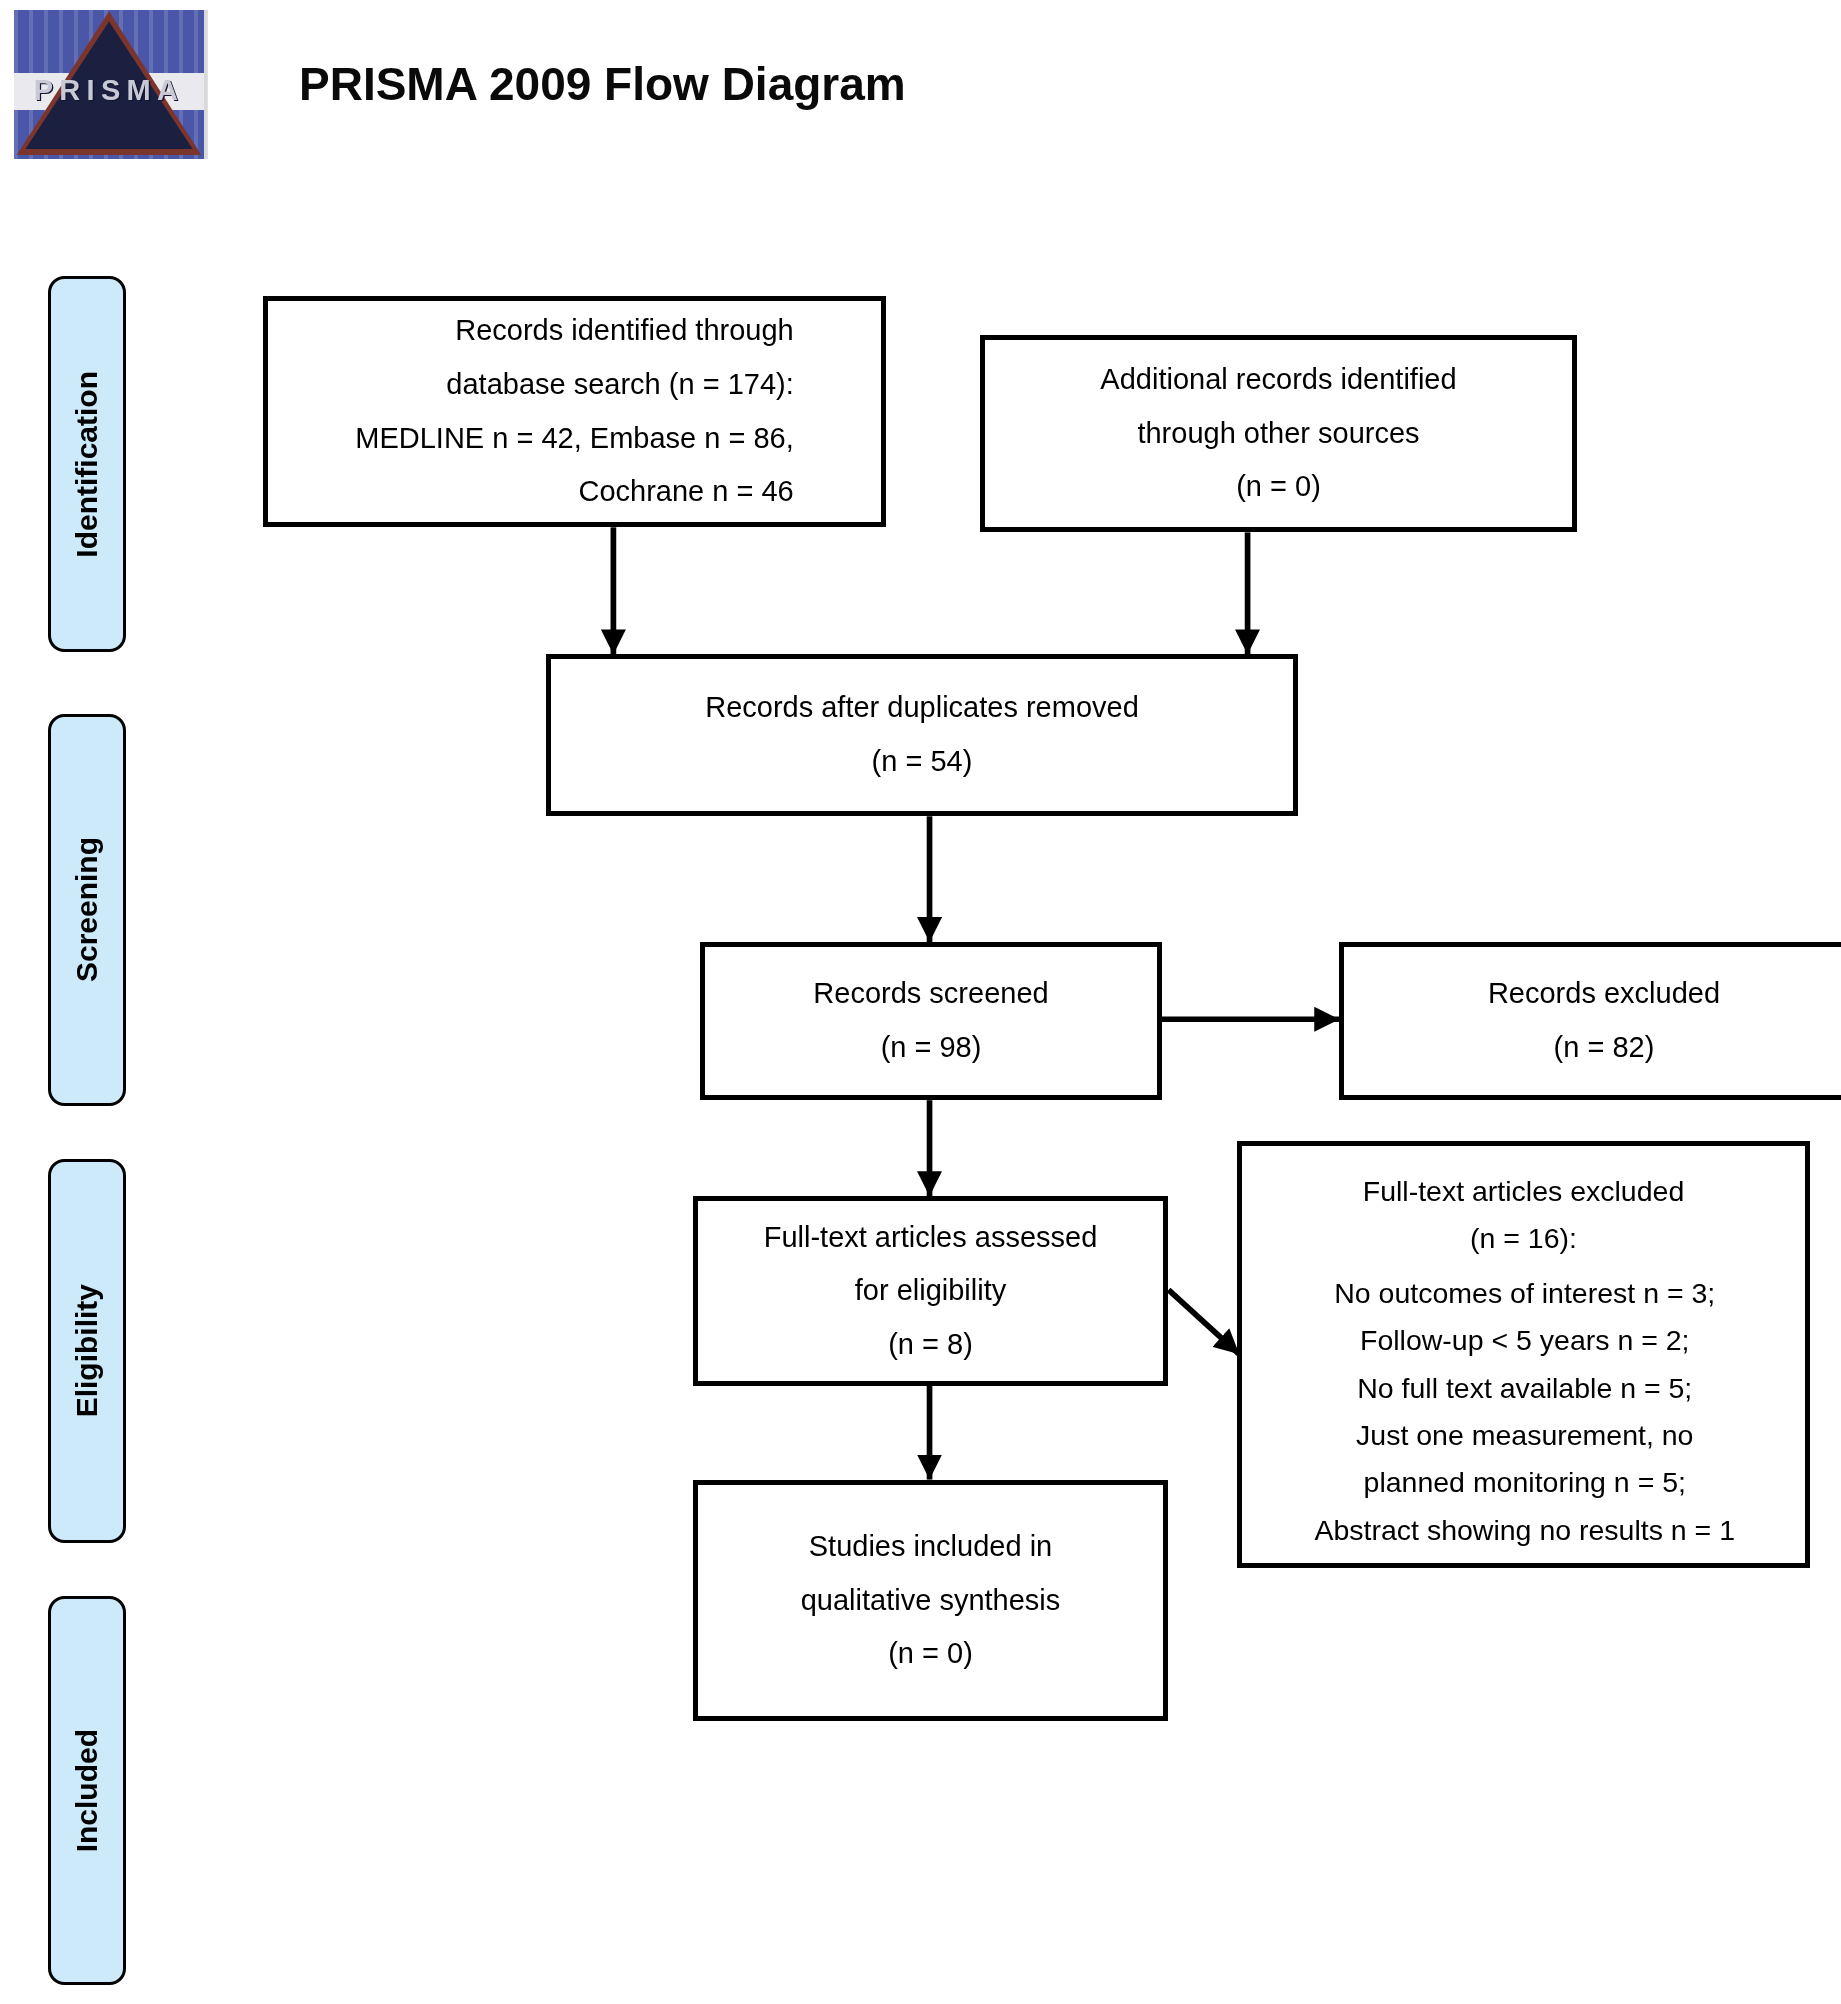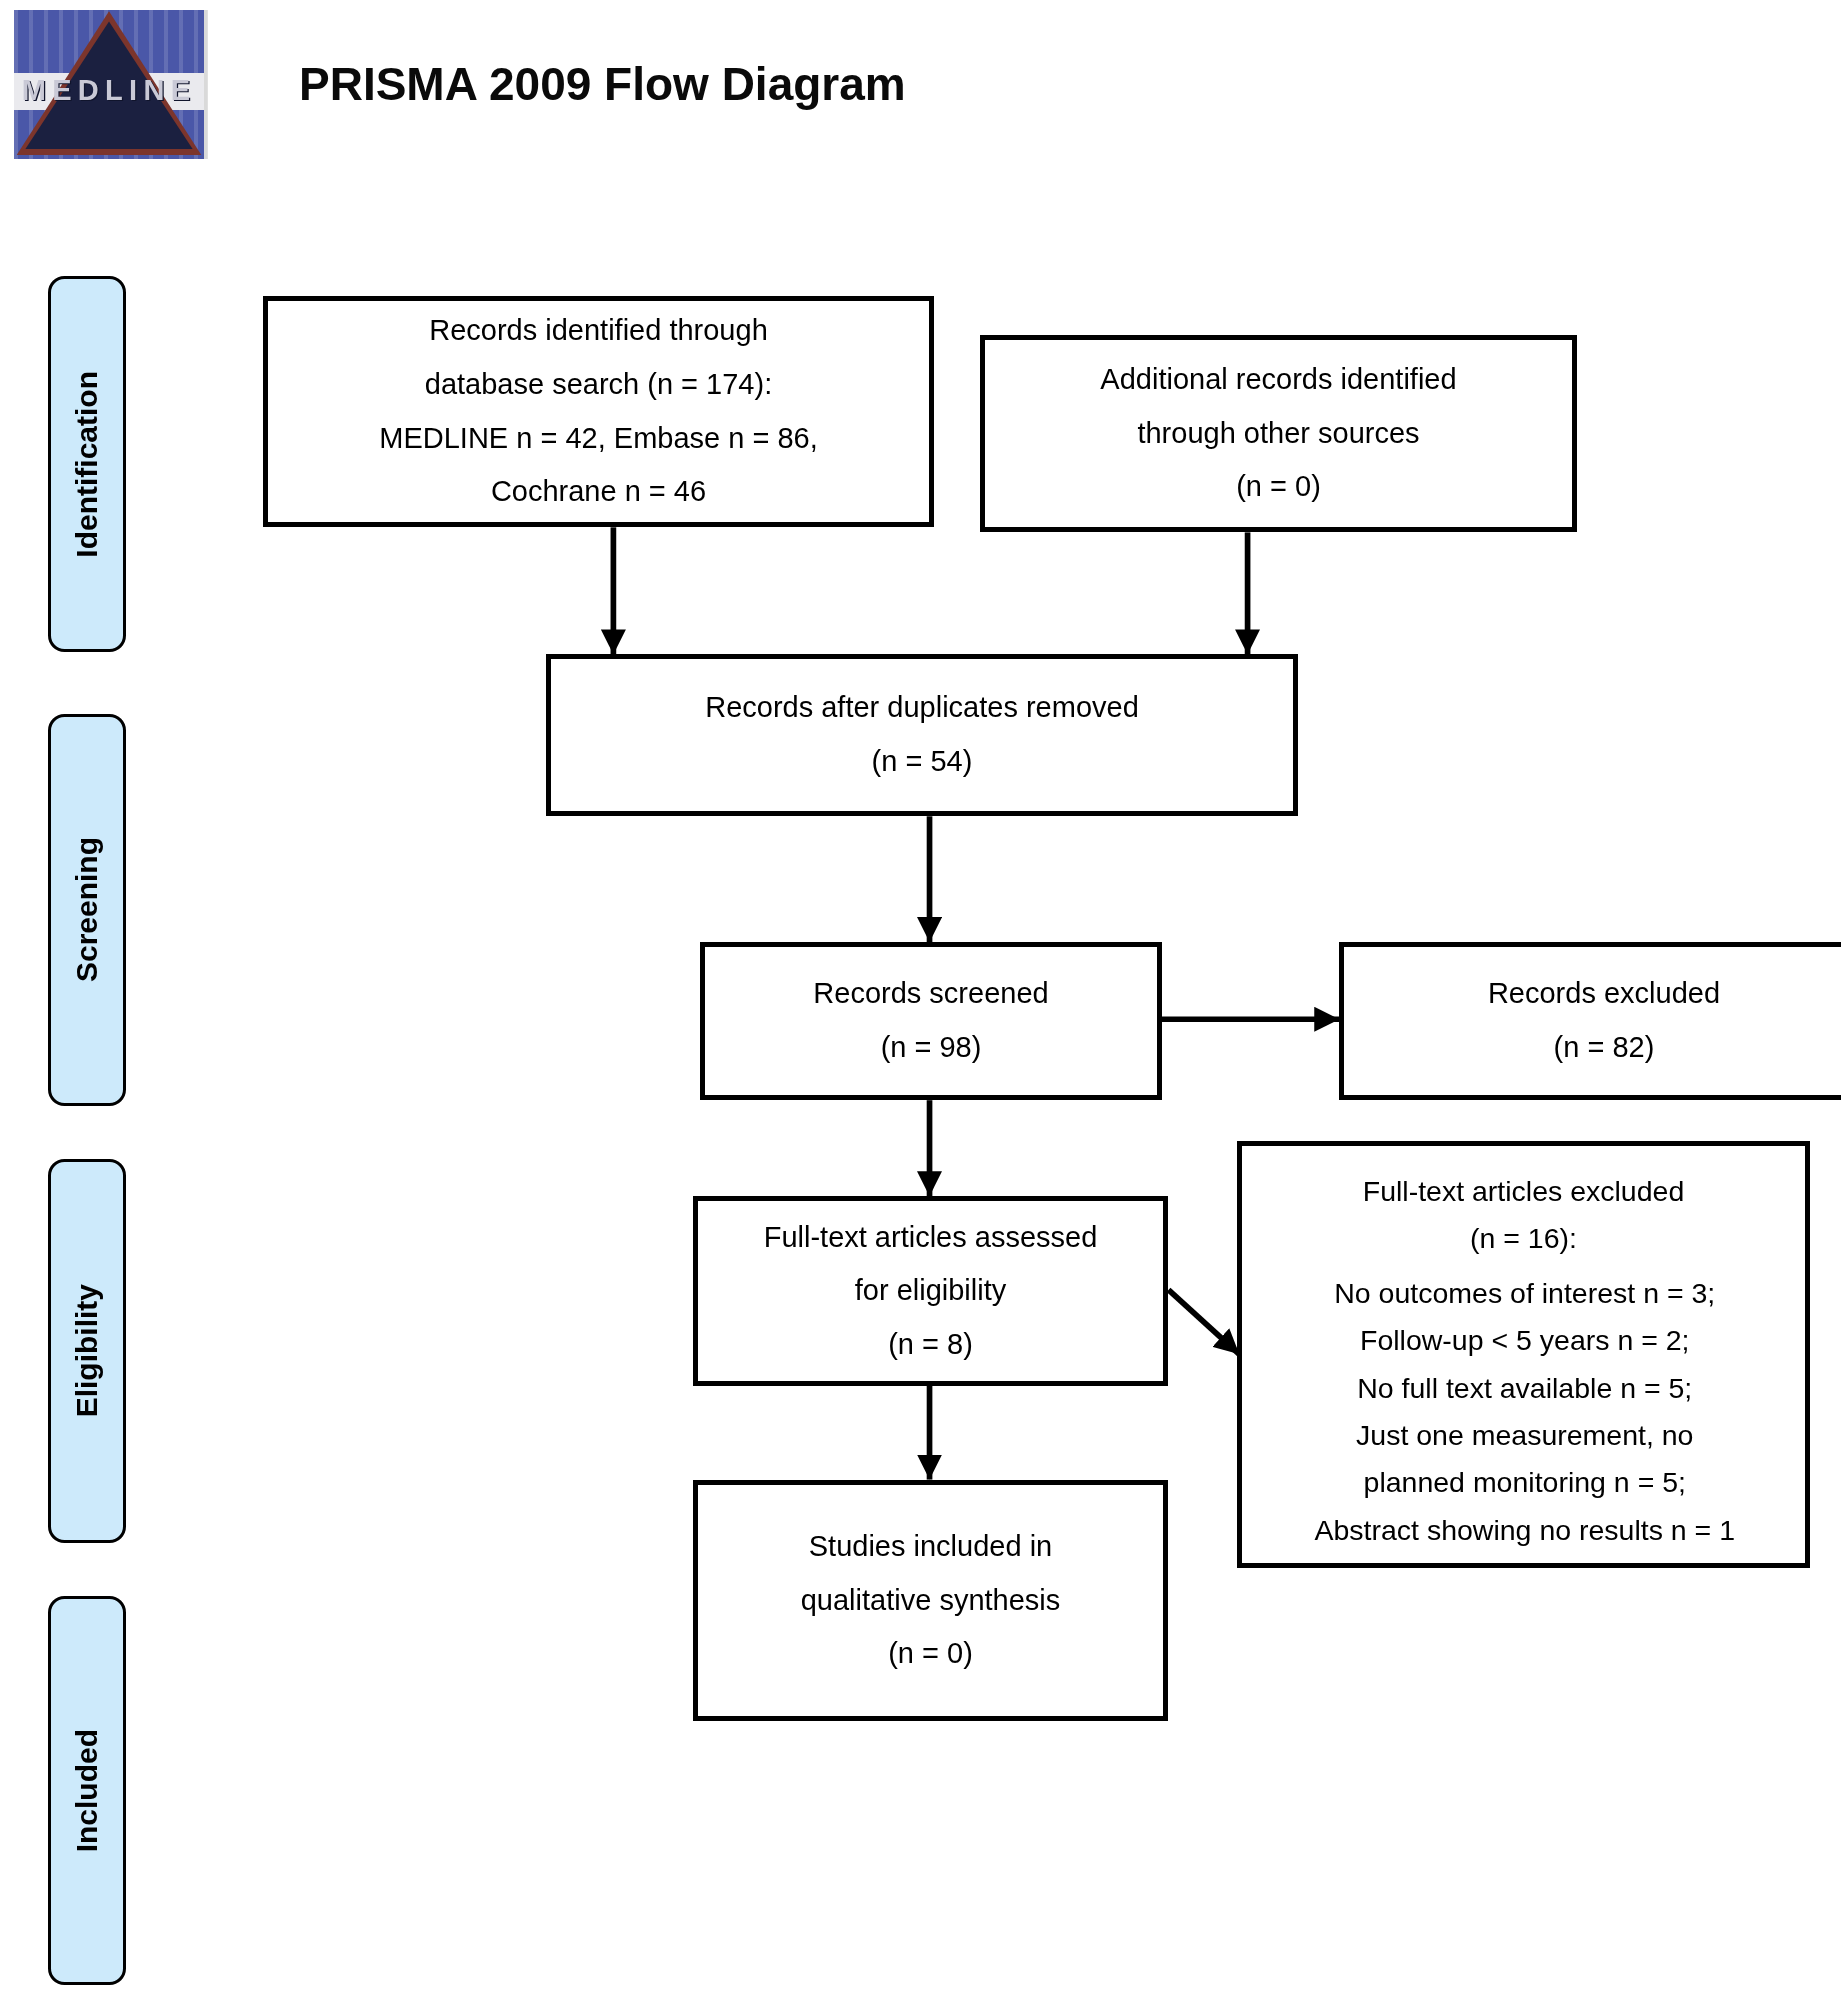--- a/index.html
+++ b/index.html
@@ -43,39 +43,39 @@
 </style>
 </head>
 <body>
 
 <div class="canvas">
 
   <div class="logo">
     <div class="logo-band"></div>
     <div class="tri-outer"></div>
     <div class="tri-inner"></div>
-    <div class="logo-text">MEDLINE</div>
+    <div class="logo-text">PRISMA</div>
   </div>
 
   <h1 class="title">PRISMA 2009 Flow Diagram</h1>
 
   <div class="stage" style="top:276px;height:376px;">
     <span>Identification</span>
   </div>
   <div class="stage" style="top:714px;height:392px;">
     <span>Screening</span>
   </div>
   <div class="stage" style="top:1159px;height:384px;">
     <span>Eligibility</span>
   </div>
   <div class="stage" style="top:1596px;height:389px;">
     <span>Included</span>
   </div>
 
-  <div class="flowbox" style="left:263px;top:296px;width:671px;height:231px;border-width:5.7px;">
+  <div class="flowbox" style="left:263px;top:296px;width:623px;height:231px;border-width:5.7px;text-align:right;">
     <span class="boxtext">Records identified through
 database search (n = 174):
 MEDLINE n = 42, Embase n = 86,
 Cochrane n = 46</span>
   </div>
 
   <div class="flowbox" style="left:980px;top:335px;width:597px;height:197px;">
     <span class="boxtext">Additional records identified
 through other sources
 (n = 0)</span>

